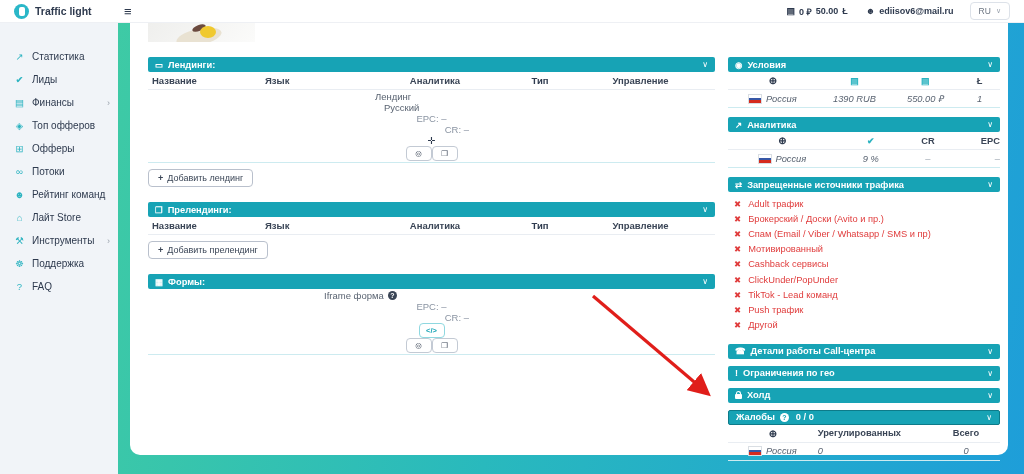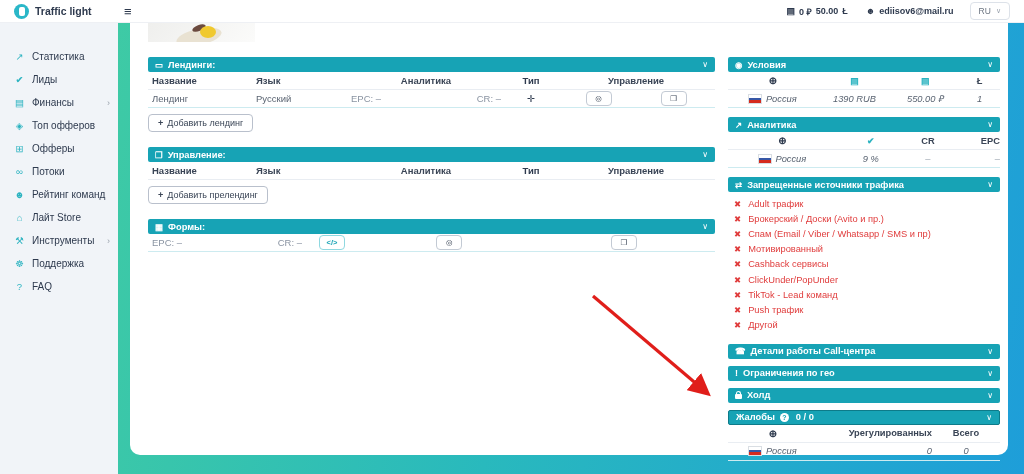--- a/index.html
+++ b/index.html
@@ -52,26 +52,26 @@
   .panel.first { margin-top:15px; }
   .phead { display:flex; align-items:center; gap:5px; background:#17a3b5; color:#fff; height:15px;
     padding:0 7px; font-size:9.3px; font-weight:bold; border-radius:2px; cursor:pointer; }
   .picon { font-size:8.5px; }
   .phead .chev { margin-left:auto; font-size:8px; font-weight:normal; }
   .phead.outlined { border:1px solid #0d7b89; }
 
   .trow { display:flex; align-items:center; min-height:18px; padding:1px 4px; font-size:9.5px;
     border-bottom:1px solid #e9edf2; color:#5a6472; }
   .trow.thead { font-weight:bold; color:#3a4556; }
-  .trow.data { border-bottom:1px solid #cdebf0; }
+  .trow.data { border-bottom:1px solid #cdebf0;flex-direction:column; }
   .muted { color:#8a94a2; }
 
-  .c-name { width:104px; } .c-lang { width:95px; }
+  .c-name { width:113px; } .c-lang { width:95px; }
   .c-an { width:150px; text-align:center; }
-  .c-epc { width:75px; text-align:left; } .c-cr { width:75px; text-align:right; }
+  .c-epc { width:75px; text-align:center; } .c-cr { width:75px; text-align:right; }
   .c-type { width:60px; text-align:center; color:#2e3a4e; }
   .c-mgmt { flex:1; text-align:center; }
   .btns { display:flex; justify-content:space-around; align-items:center; }
   .c-wname { width:215px; display:flex; align-items:center; gap:4px; }
   .empty-row { justify-content:center; color:#7d8794; }
 
   .ctl { width:26px; height:15px; border:1px solid #c3cad4; border-radius:4px; background:#fff;
     display:inline-flex; align-items:center; justify-content:center; font-size:7.5px; color:#3a4556;
     cursor:pointer; font-family:"Liberation Sans", sans-serif; }
   .ctl.code { border-color:#8fd8e0; color:#17a3b5; font-weight:bold; }
@@ -83,21 +83,21 @@
 
   
   .rrow { display:flex; align-items:center; min-height:18px; font-size:9.3px; border-bottom:1px solid #e9edf2; }
   .rrow.rhead { font-weight:bold; color:#3a4556; }
   .rrow.data { border-bottom:1px solid #cdebf0; color:#5a6472;font-style:italic; }
   .r1 { width:33%; text-align:center; display:flex; align-items:center; justify-content:center; gap:5px; }
   .r2 { width:27%; text-align:center; } .r3 { width:25%; text-align:center; } .r4 { width:15%; text-align:center; }
   .a1 { width:40%; text-align:center; display:flex; align-items:center; justify-content:center; gap:5px; }
   .a2 { width:25%; text-align:center; } .a3 { width:17%; text-align:center; } .a4 { width:18%; text-align:right; }
   .k1 { width:33%; text-align:center; display:flex; align-items:center; justify-content:center; gap:5px; }
-  .k2 { width:42%; text-align:right; } .k3 { width:25%; text-align:center; }
+  .k2 { width:42%; text-align:left; } .k3 { width:25%; text-align:center; }
   .ticon { color:#2bb3c0; font-size:9px; }
   .globe { color:#2e3a4e; font-size:10px; }
   .check { color:#2bb3c0; font-size:9px; }
   .lite-sym { font-weight:bold; }
 
   .rpanel { margin-bottom:9px; }
   .forbidden-list { list-style:none; padding:4px 2px 2px; }
   .forbidden-list li { display:flex; align-items:center; gap:7px; padding:2.6px 4px; font-size:9.3px; color:#e03c3c; }
   .xmark { color:#e03c3c; font-size:8.5px; }
   .collapsed { margin-bottom:7px; }
@@ -235,21 +235,21 @@
       </div>
       <button class="add-btn">
         <span class="plus">+</span>
         <span>Добавить лендинг</span>
       </button>
 
       
       <div class="panel">
         <div class="phead">
           <span class="picon">❐</span>
-          <span>Управление:</span>
+          <span>Прелендинги:</span>
           <span class="chev">∨</span>
         </div>
         <div class="trow thead">
           <span class="c-name">Название</span>
           <span class="c-lang">Язык</span>
           <span class="c-an">Аналитика</span>
           <span class="c-type">Тип</span>
           <span class="c-mgmt">Управление</span>
         </div>
       </div>
@@ -259,20 +259,24 @@
       </button>
 
       
       <div class="panel">
         <div class="phead">
           <span class="picon">▦</span>
           <span>Формы:</span>
           <span class="chev">∨</span>
         </div>
         <div class="trow data">
+          <span class="c-wname">
+            <span>Iframe форма</span>
+            <span class="qmark">?</span>
+          </span>
           <span class="c-epc muted">EPC: –</span>
           <span class="c-cr muted">CR: –</span>
           <span class="c-type">
             <button class="ctl code">
               <span>&lt;/&gt;</span>
             </button>
           </span>
           <span class="c-mgmt btns">
             <button class="ctl">
               <span>◎</span>

